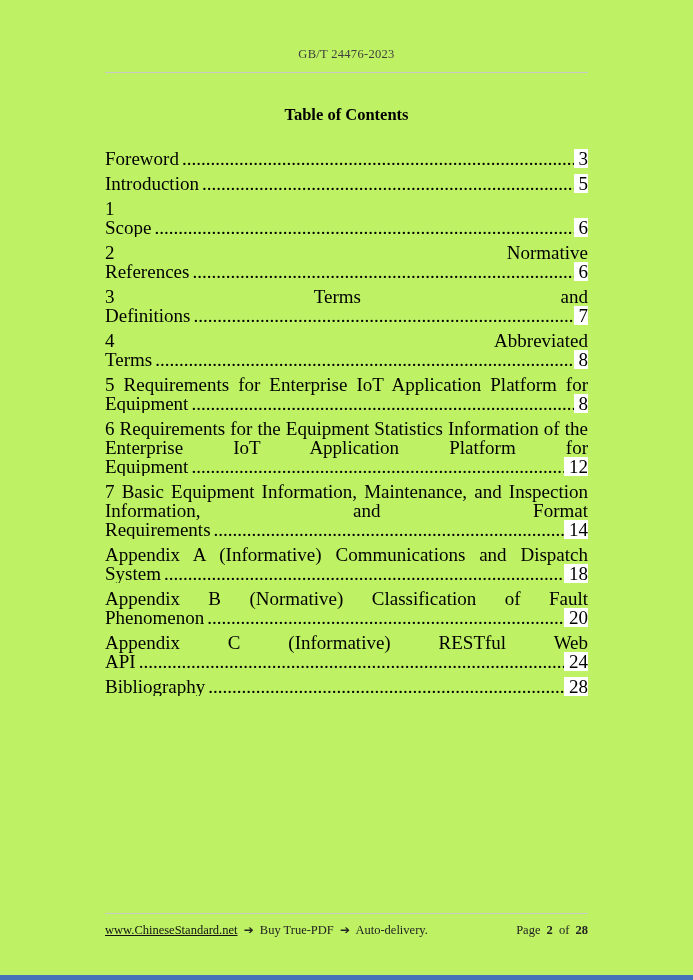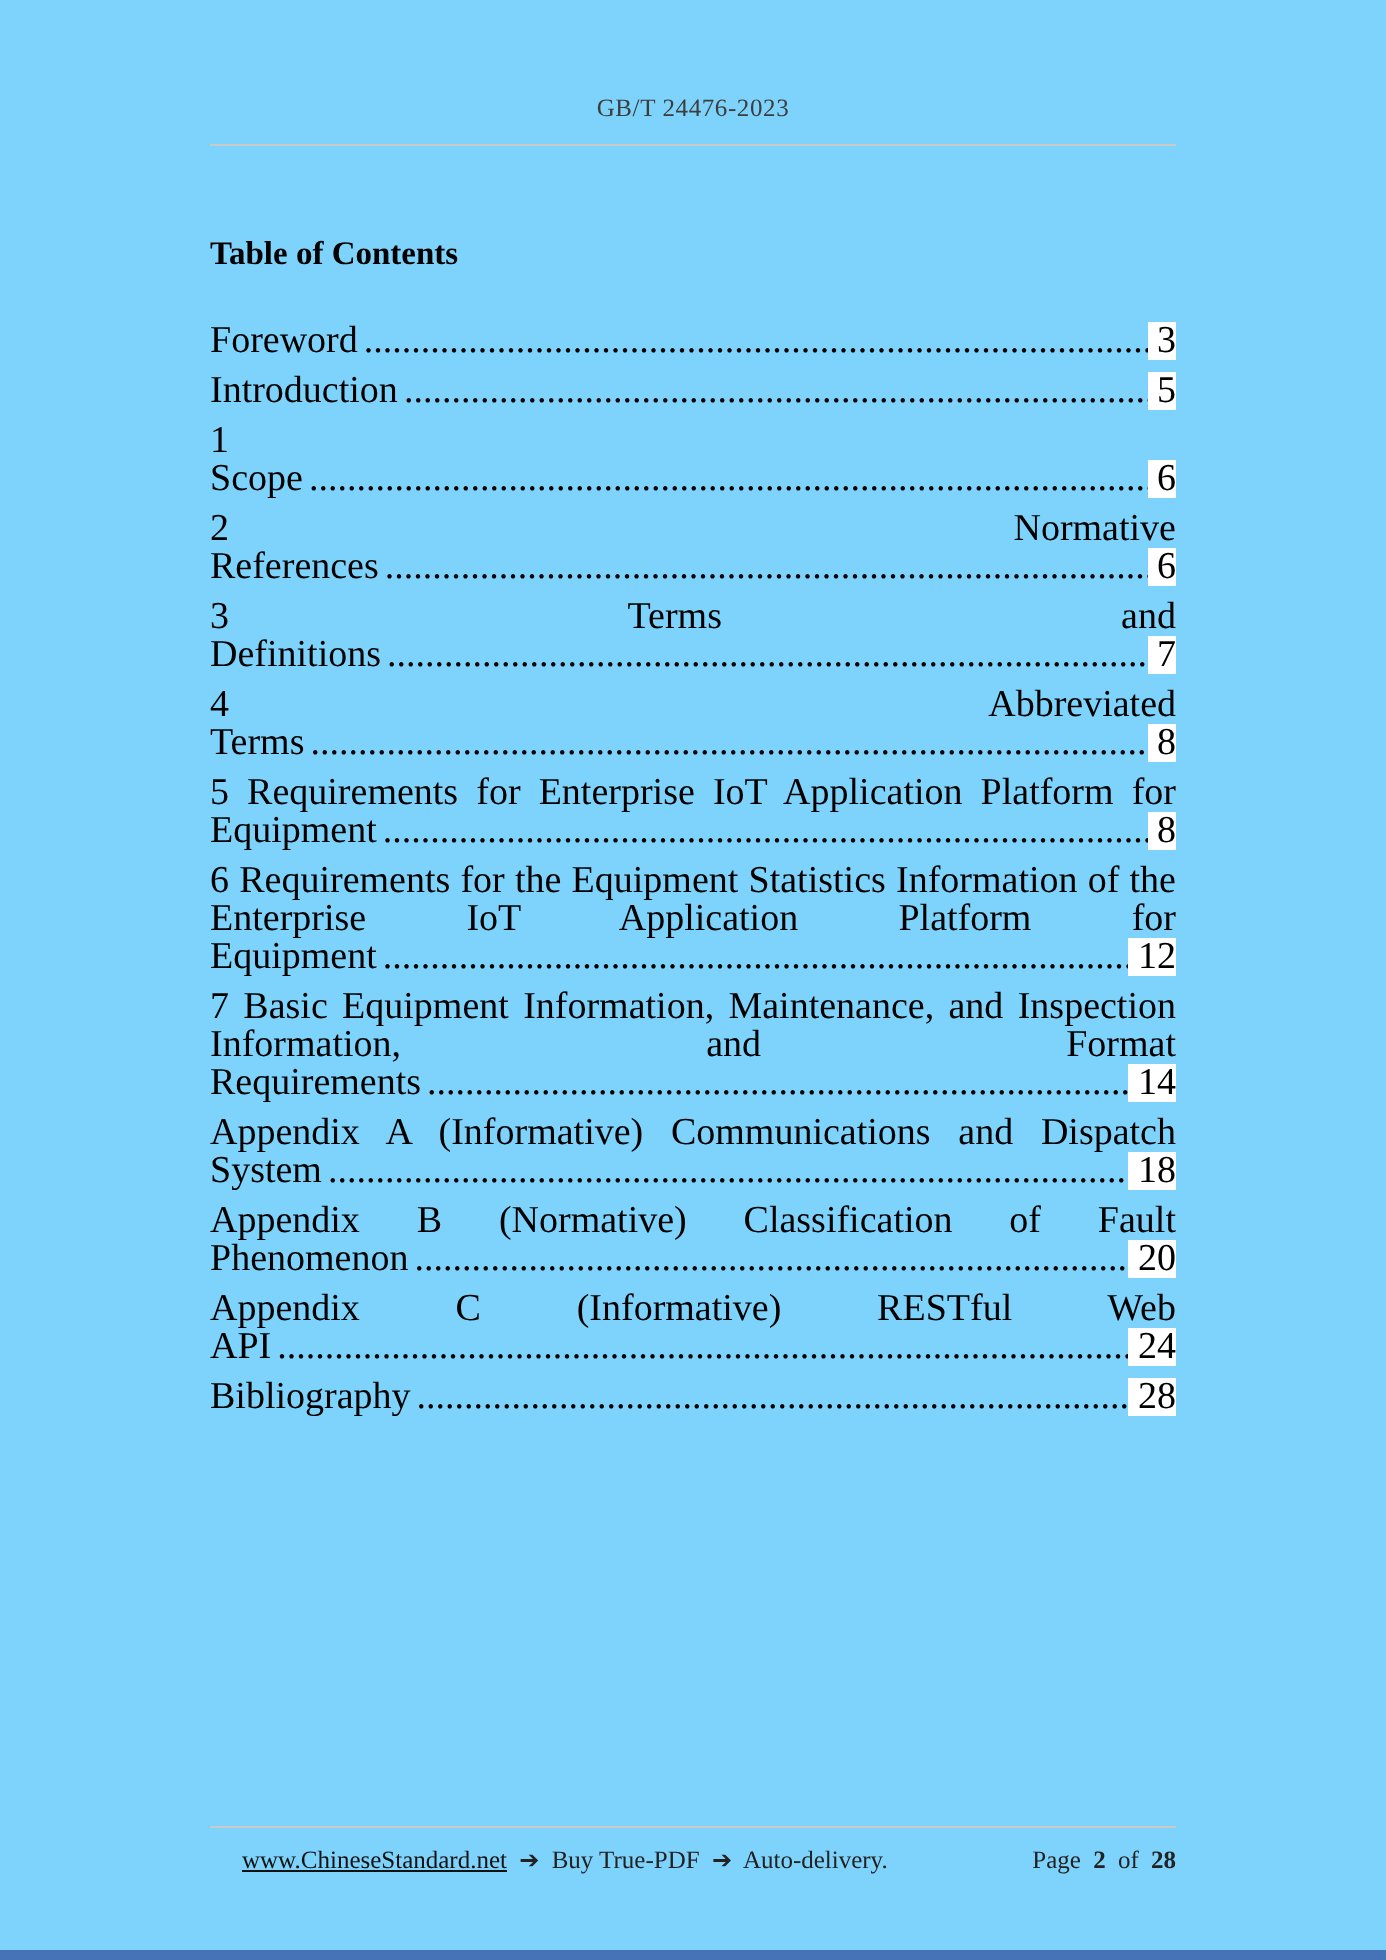--- a/index.html
+++ b/index.html
@@ -2,21 +2,21 @@
 <html><head>
 <meta charset="utf-8">
 <style>
   * { box-sizing: border-box; }
   html, body { margin: 0; padding: 0; background: #ffffff; }
   .page {
     position: relative;
     width: 693px;
     height: 980px;
     margin: 0 auto;
-    background: #7dd3fc;
+    background: #bef264;
     font-family: "Liberation Serif", "DejaVu Serif", serif;
     color: #000;
     overflow: hidden;
   }
 
   
   .page-header {
     padding-top: 47px;
     width: 483px;
     margin: 0 auto;
@@ -35,21 +35,22 @@
 
   
   .toc-main {
     width: 483px;
     margin: 0 auto;
     padding-top: 28px;
   }
   .toc-title {
     font-size: 16.5px;
     font-weight: bold;
-    margin: 16px 0 24px 0;
+    text-align: center;
+    margin: 4px 0 24px 0;
   }
   .toc-list { }
   .toc-entry {
     position: relative;
     overflow: hidden;
     margin: 0 0 6px 0;
     font-size: 19px;
     line-height: 19px;
     text-align: justify;
   }
@@ -77,21 +78,20 @@
     border: none;
     border-top: 1px solid #c9c9c9;
     margin: 0 0 9px 0;
   }
   .footer-row {
     display: flex;
     justify-content: space-between;
     align-items: baseline;
     font-size: 12.5px;
     color: #222;
-    margin-left: 16px;
   }
   .footer-left span { margin-right: 3px; }
   .site-link {
     text-decoration: underline;
     color: #111;
     cursor: pointer;
   }
   .arrow {
     font-family: "DejaVu Sans", sans-serif;
     font-size: 12px;

